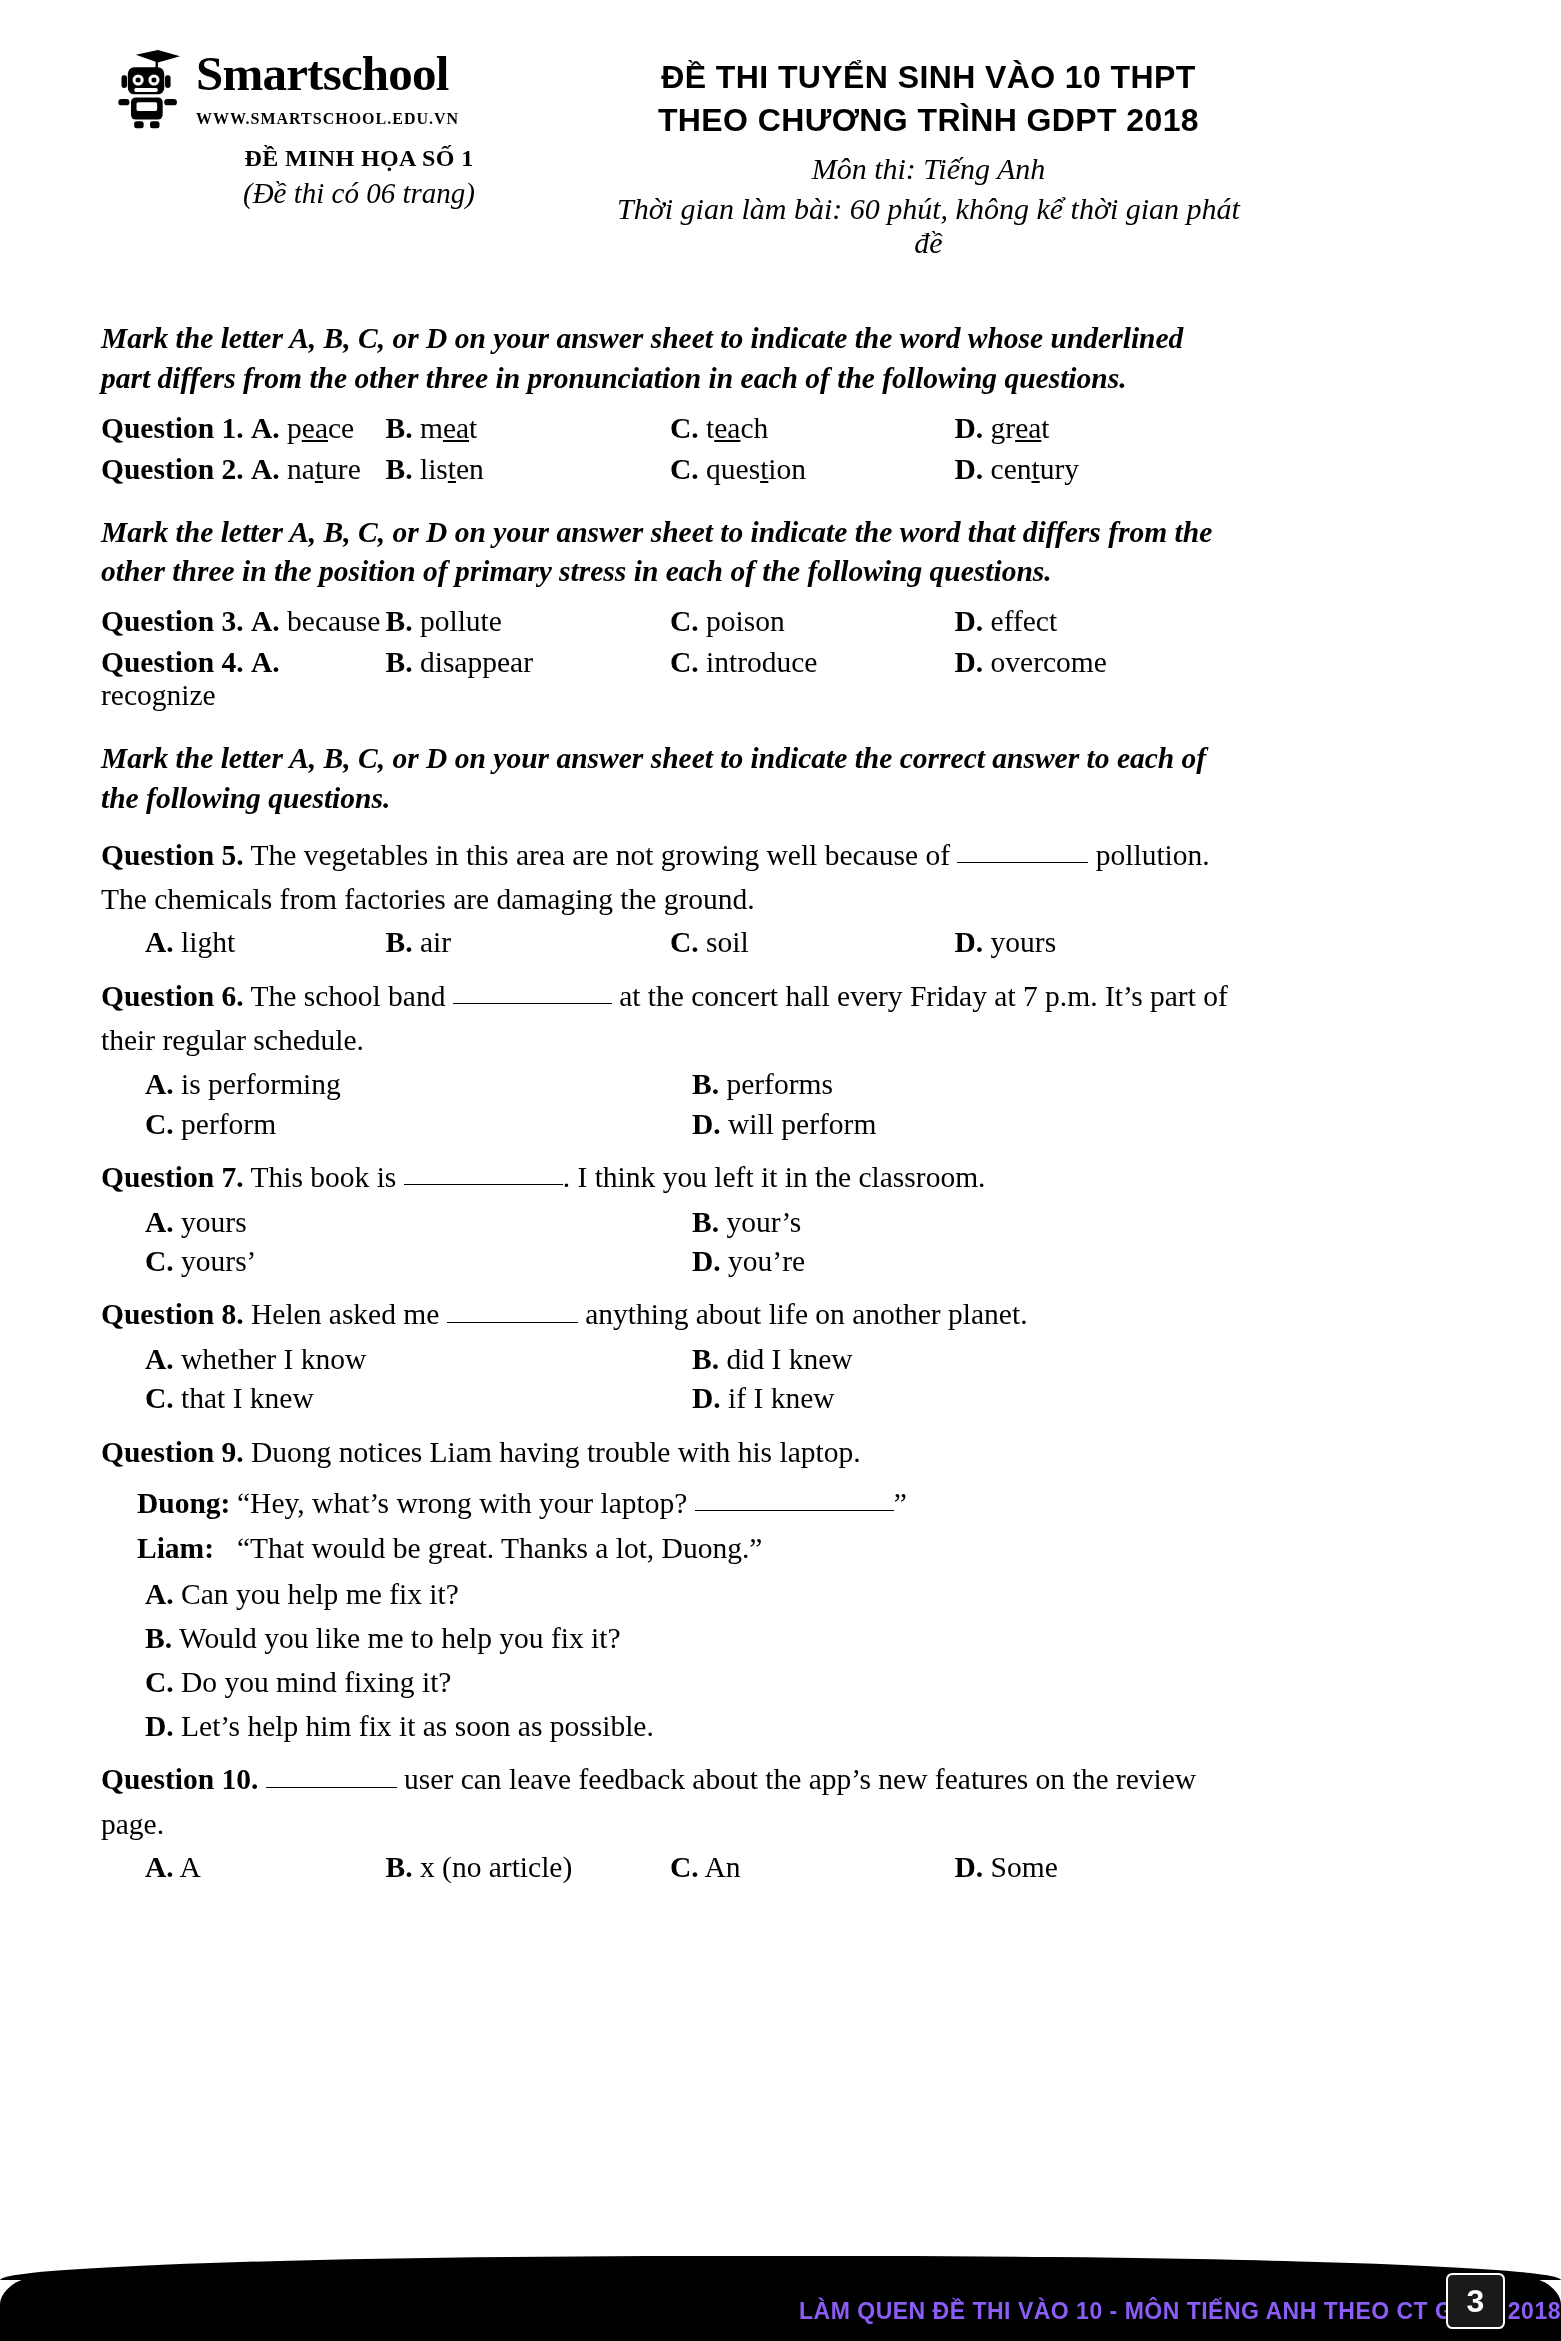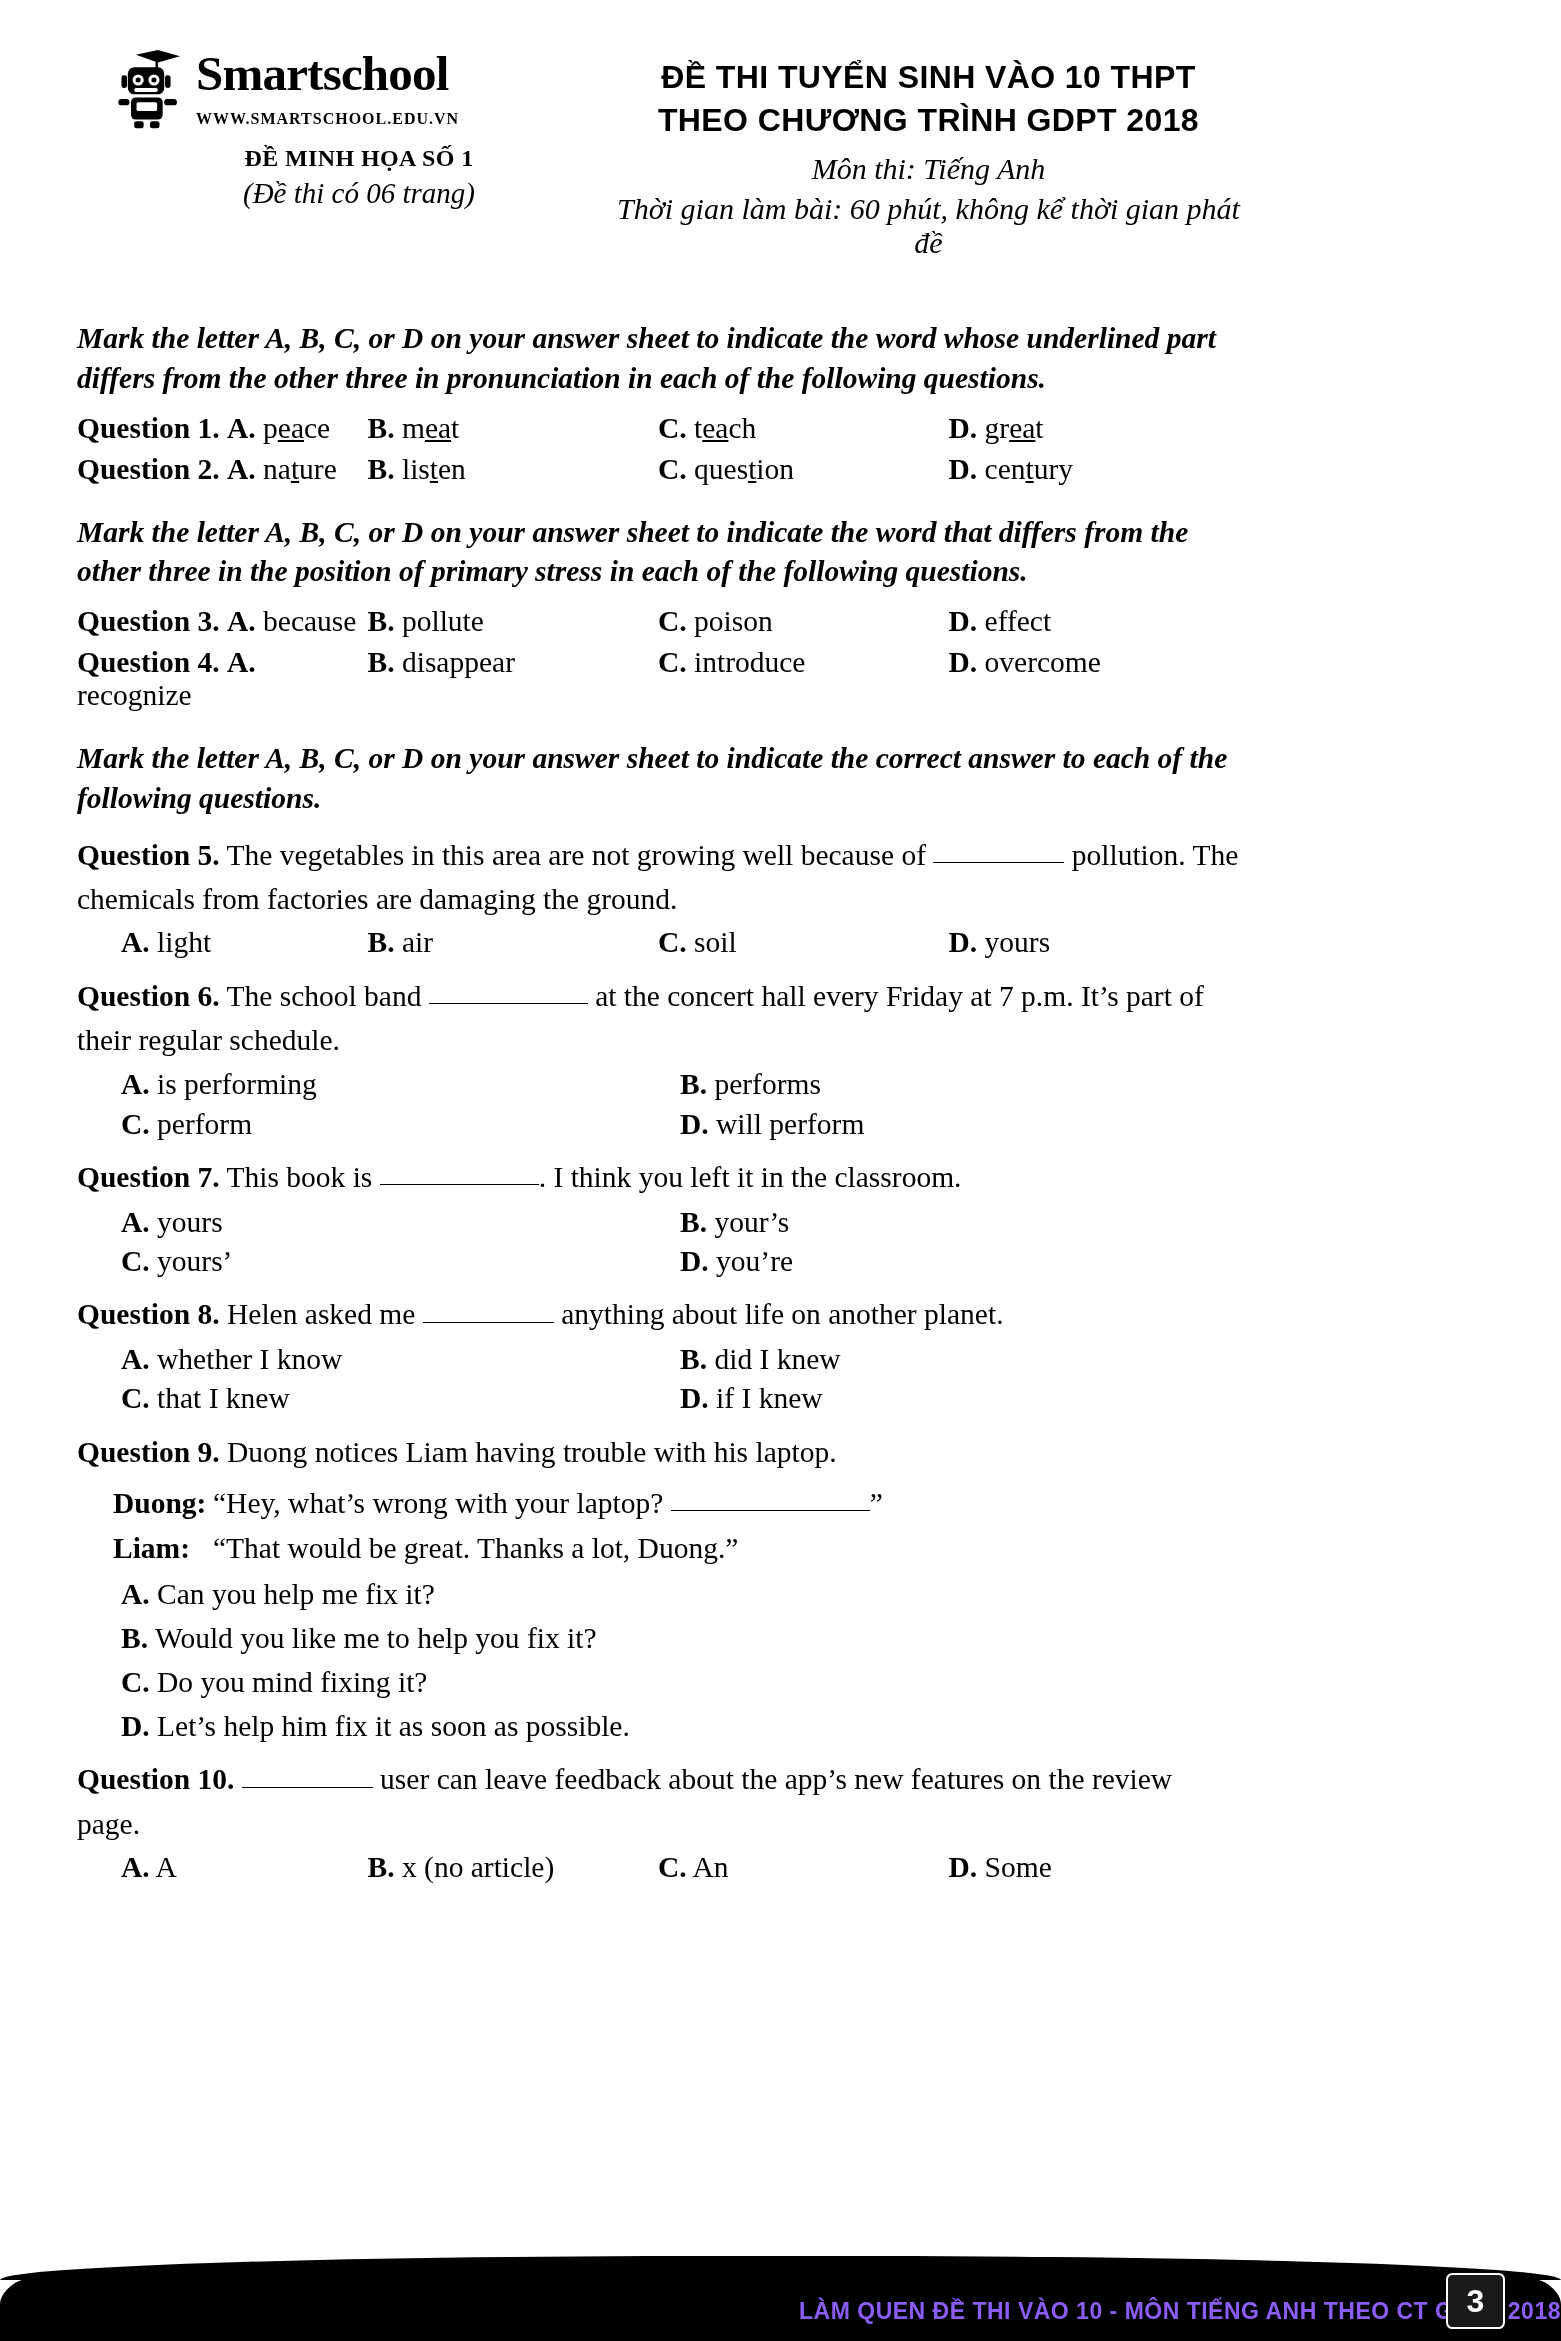--- a/index.html
+++ b/index.html
@@ -83,20 +83,21 @@
   }
   .title-time {
     font-style: italic;
     font-size: 30px;
     margin-top: 6.4px;
   }
 
   
   .content {
     padding: 32px 84px 0 77px;
+    margin-left: 24px;
   }
   .instruction {
     font-weight: bold;
     font-style: italic;
     font-size: 29.5px;
     line-height: 1.35;
     margin: 27px 0 12.7px 0;
   }
   .qlabel { font-weight: bold; }
   .opt-label { font-weight: bold; }

